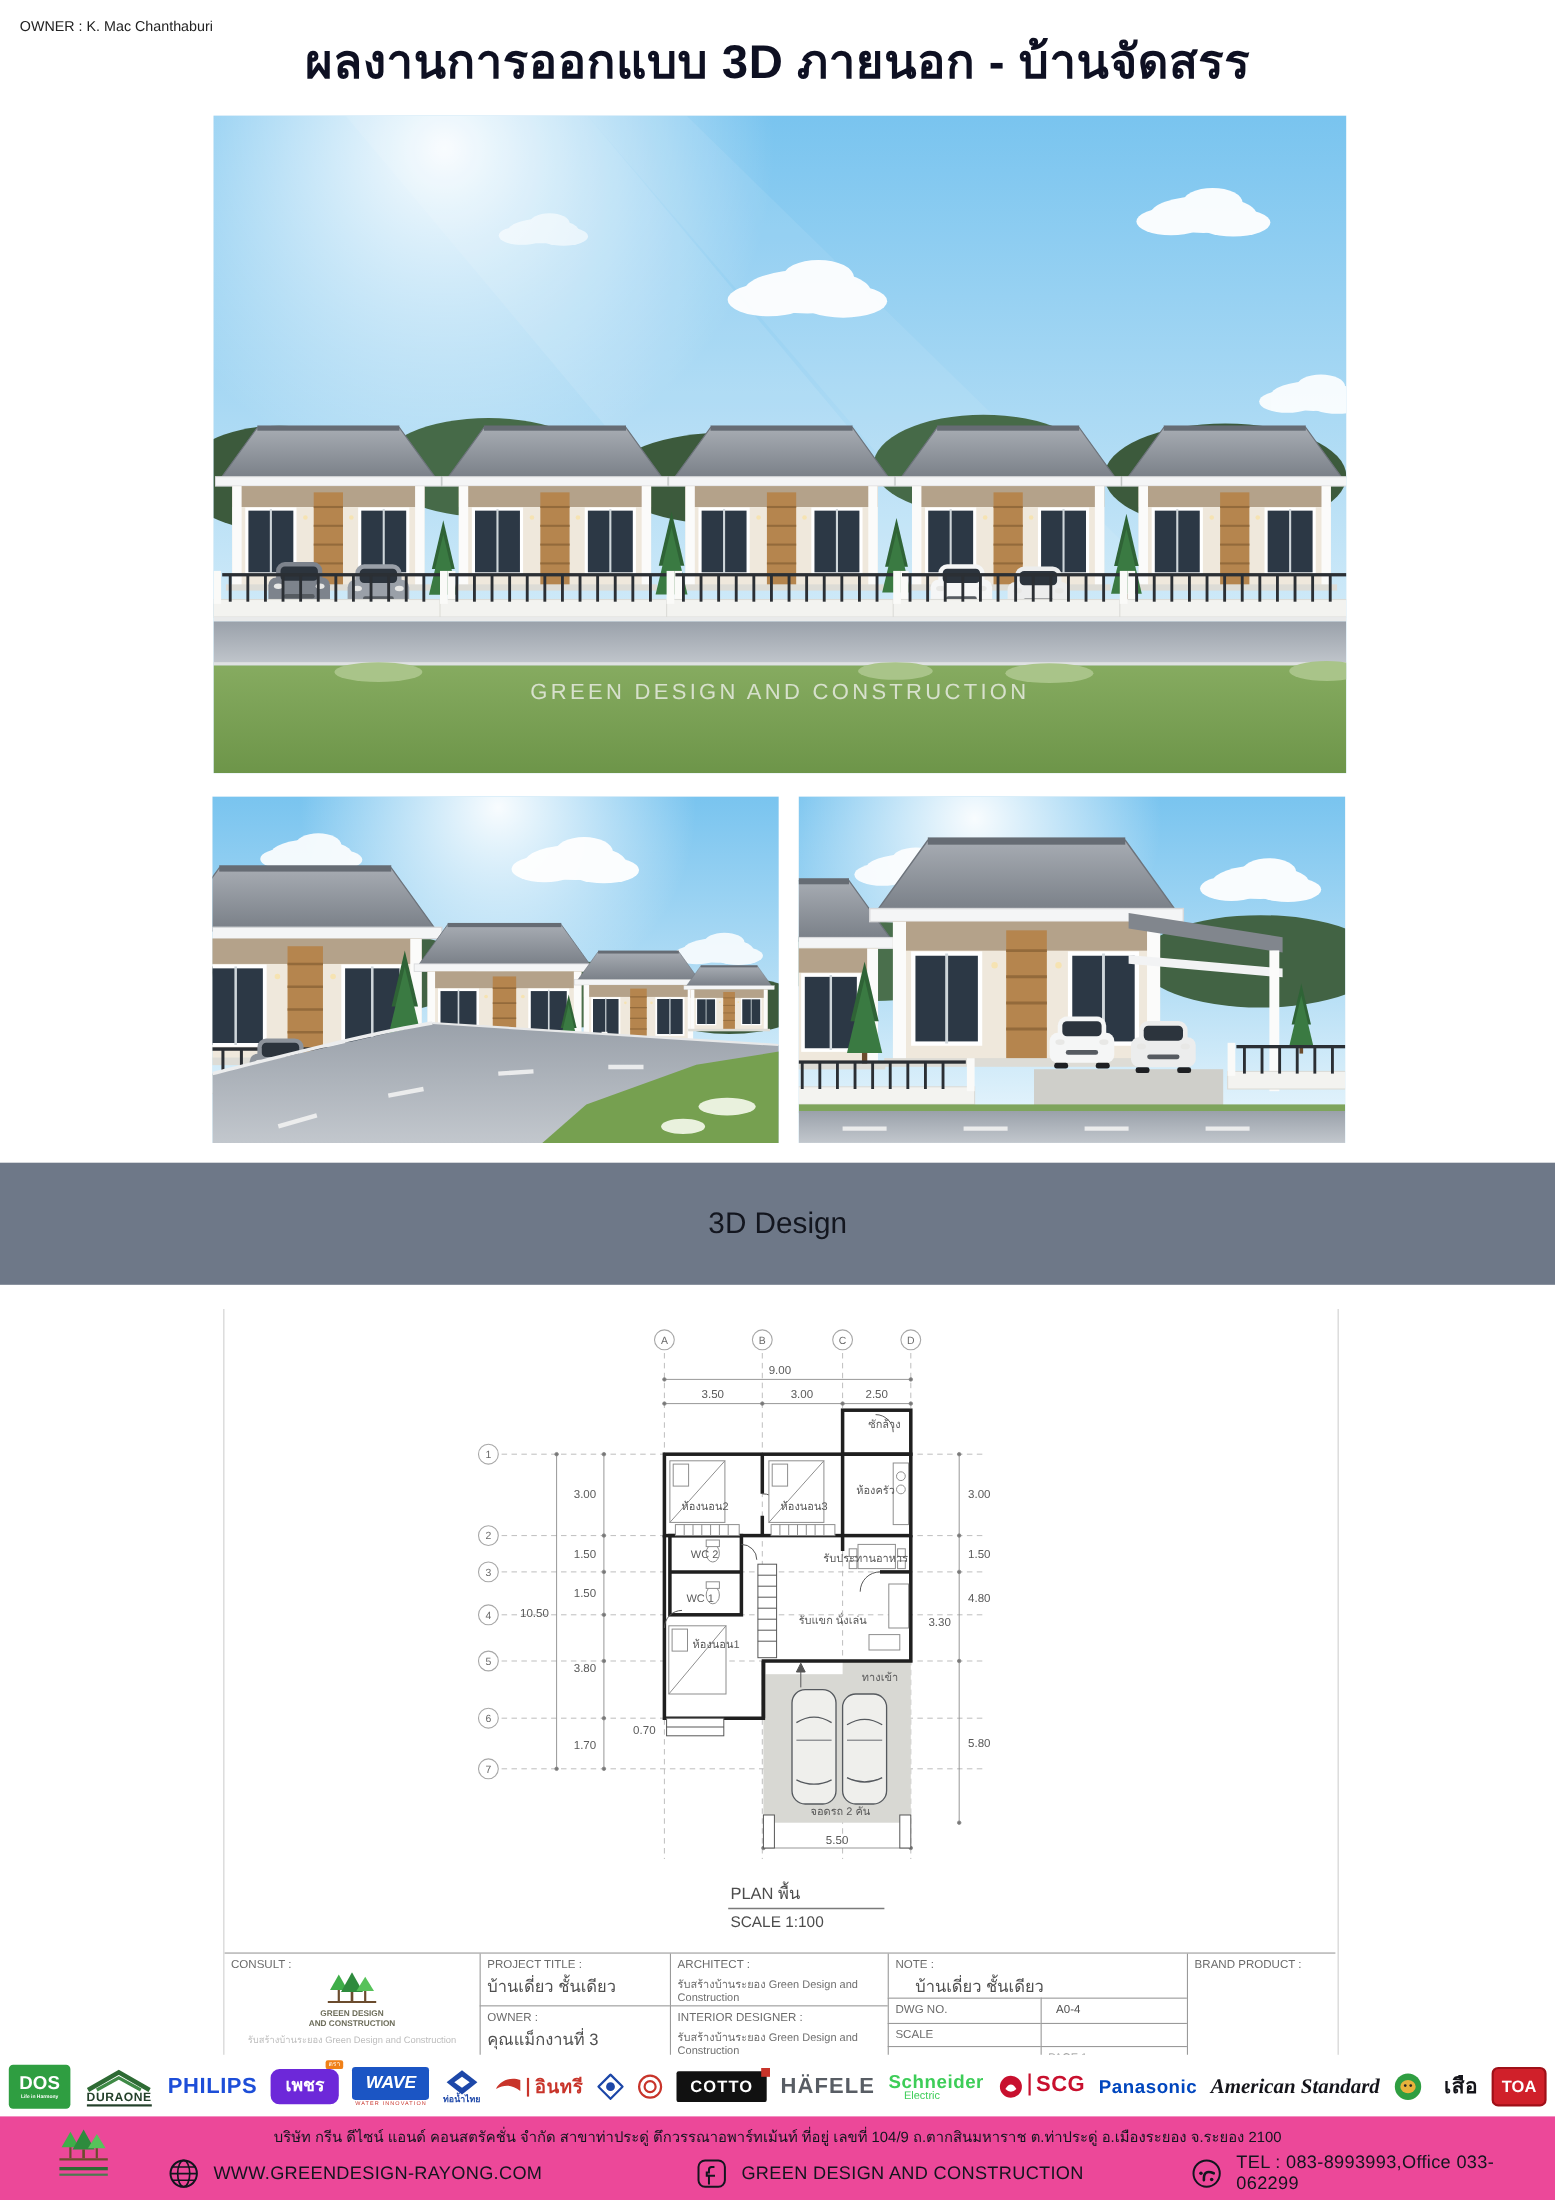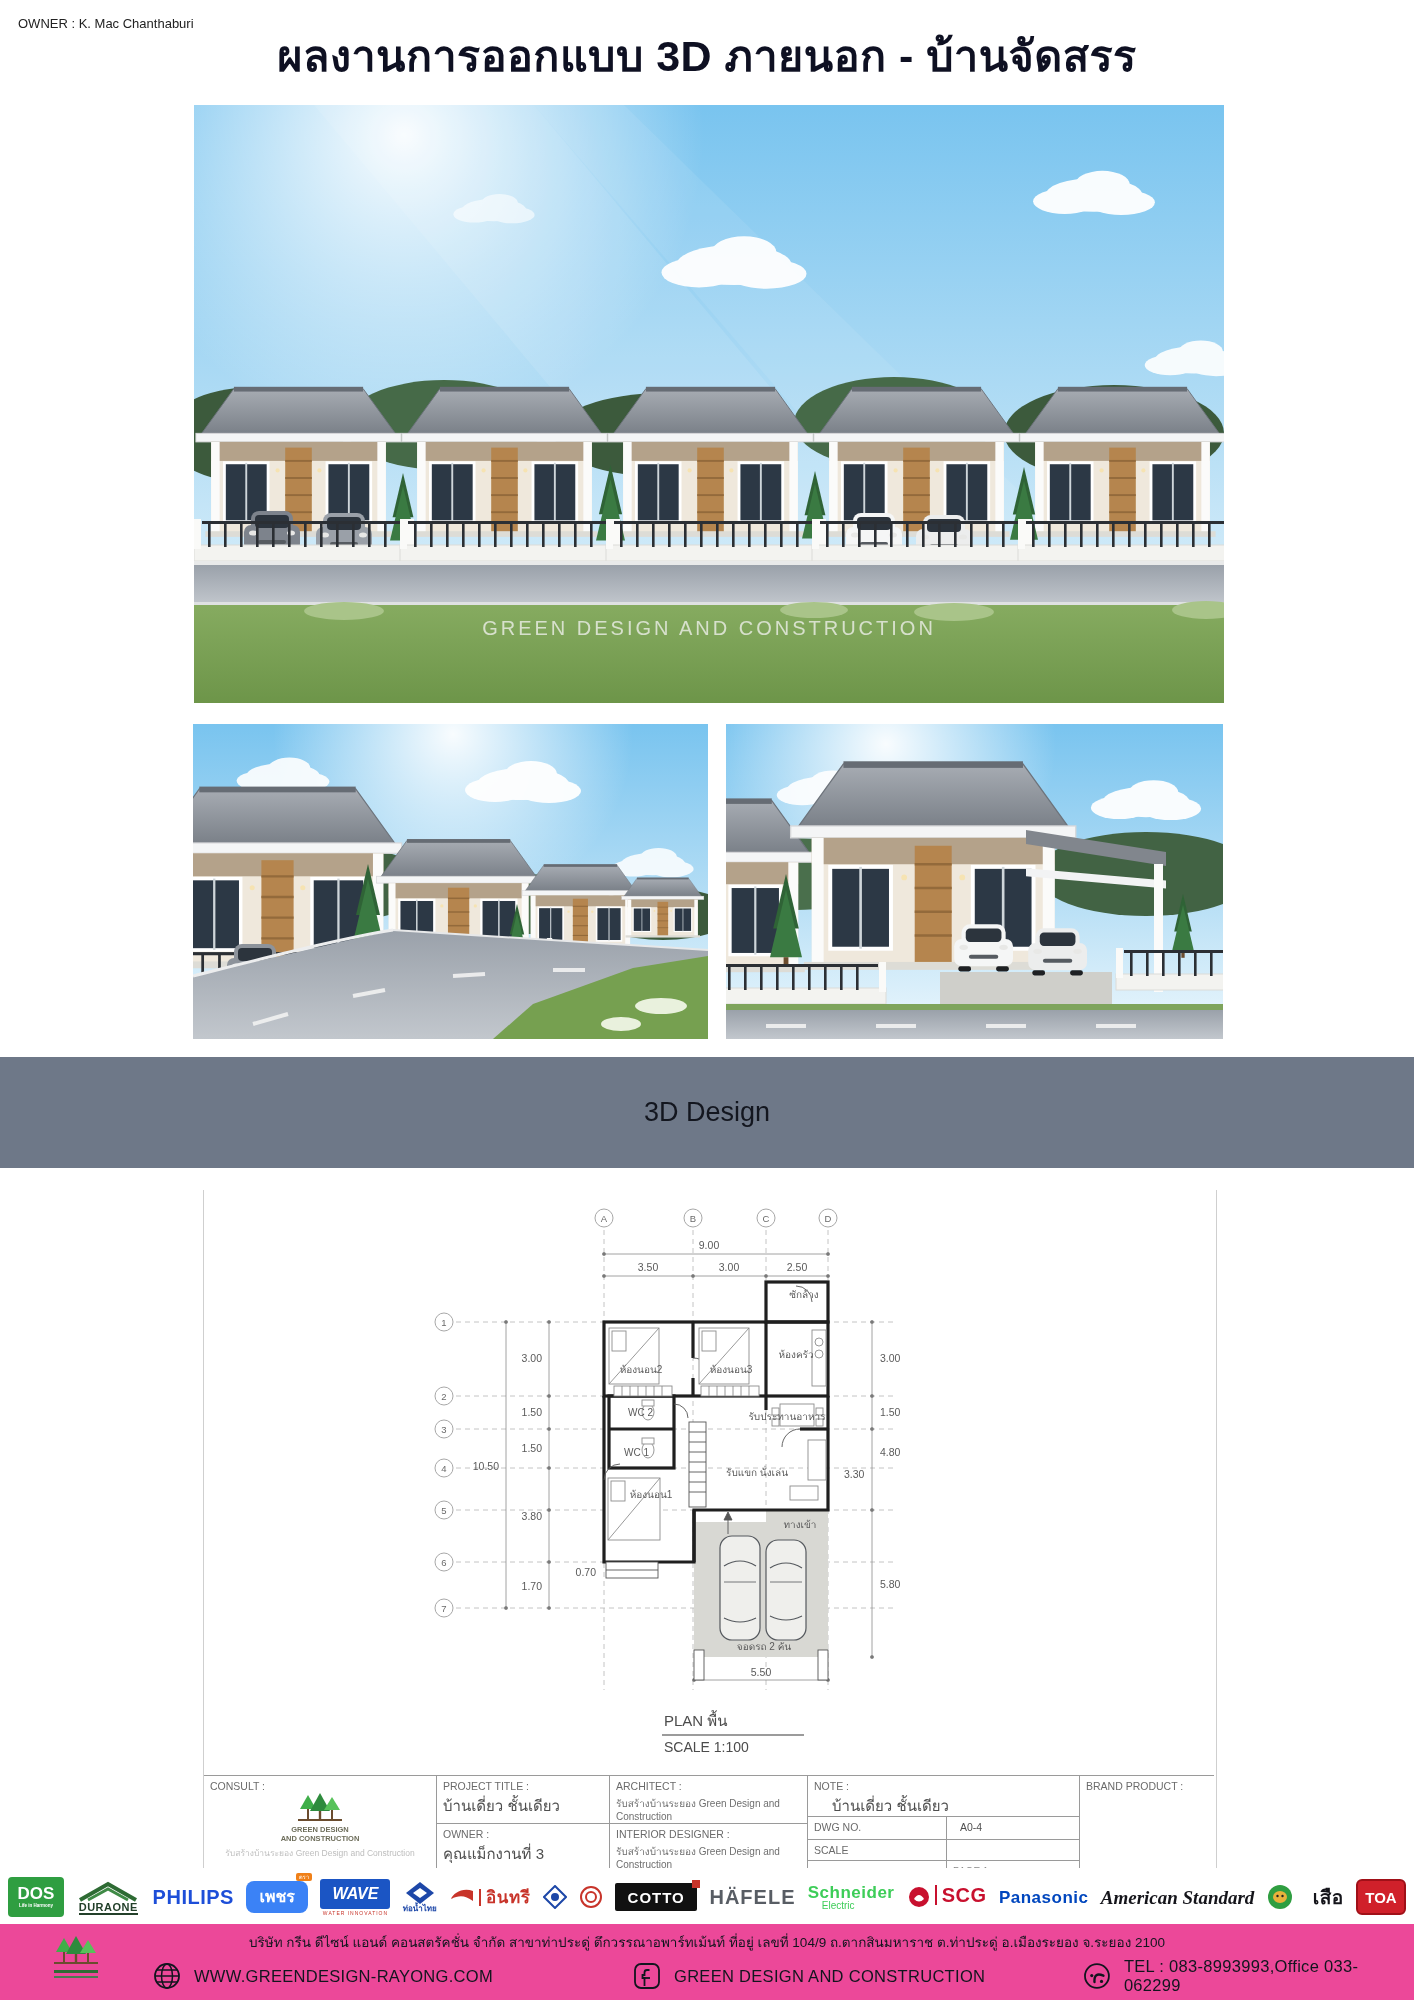--- a/index.html
+++ b/index.html
@@ -560,21 +560,21 @@
       <polyline points="4,20 32,4 60,20" fill="none" stroke="#2e6b34" stroke-width="4"></polyline>
       <polyline points="12,20 32,9 52,20" fill="none" stroke="#3f8a46" stroke-width="3"></polyline>
     </svg>
     <span class="word" style="font-size:11px;color:#23402a;border-bottom:2px solid #23402a;">DURAONE</span>
   </div>
   <div class="logo">
     <span class="word" style="font-size:20px;color:#1d4ed8;">PHILIPS</span>
   </div>
   <div class="logo" style="position:relative;">
     <span style="position:absolute;top:-8px;right:-4px;background:#f08018;color:#fff;font-size:6px;padding:1px 3px;border-radius:2px;">ตรา</span>
-    <div class="chip" style="width:62px;height:32px;background:#3b82f6;border-radius:8px;">
+    <div class="chip" style="width:62px;height:32px;background:#6d28d9;border-radius:8px;">
       <span style="font-size:16px;">เพชร</span>
     </div>
   </div>
   <div class="logo">
     <div class="chip" style="width:70px;height:30px;background:#1b55c4;border-radius:3px;">
       <span style="font-size:16px;font-style:italic;">WAVE</span>
     </div>
     <span style="font-size:5px;color:#c8342a;margin-top:2px;letter-spacing:1px;">WATER INNOVATION</span>
   </div>
   <div class="logo">

